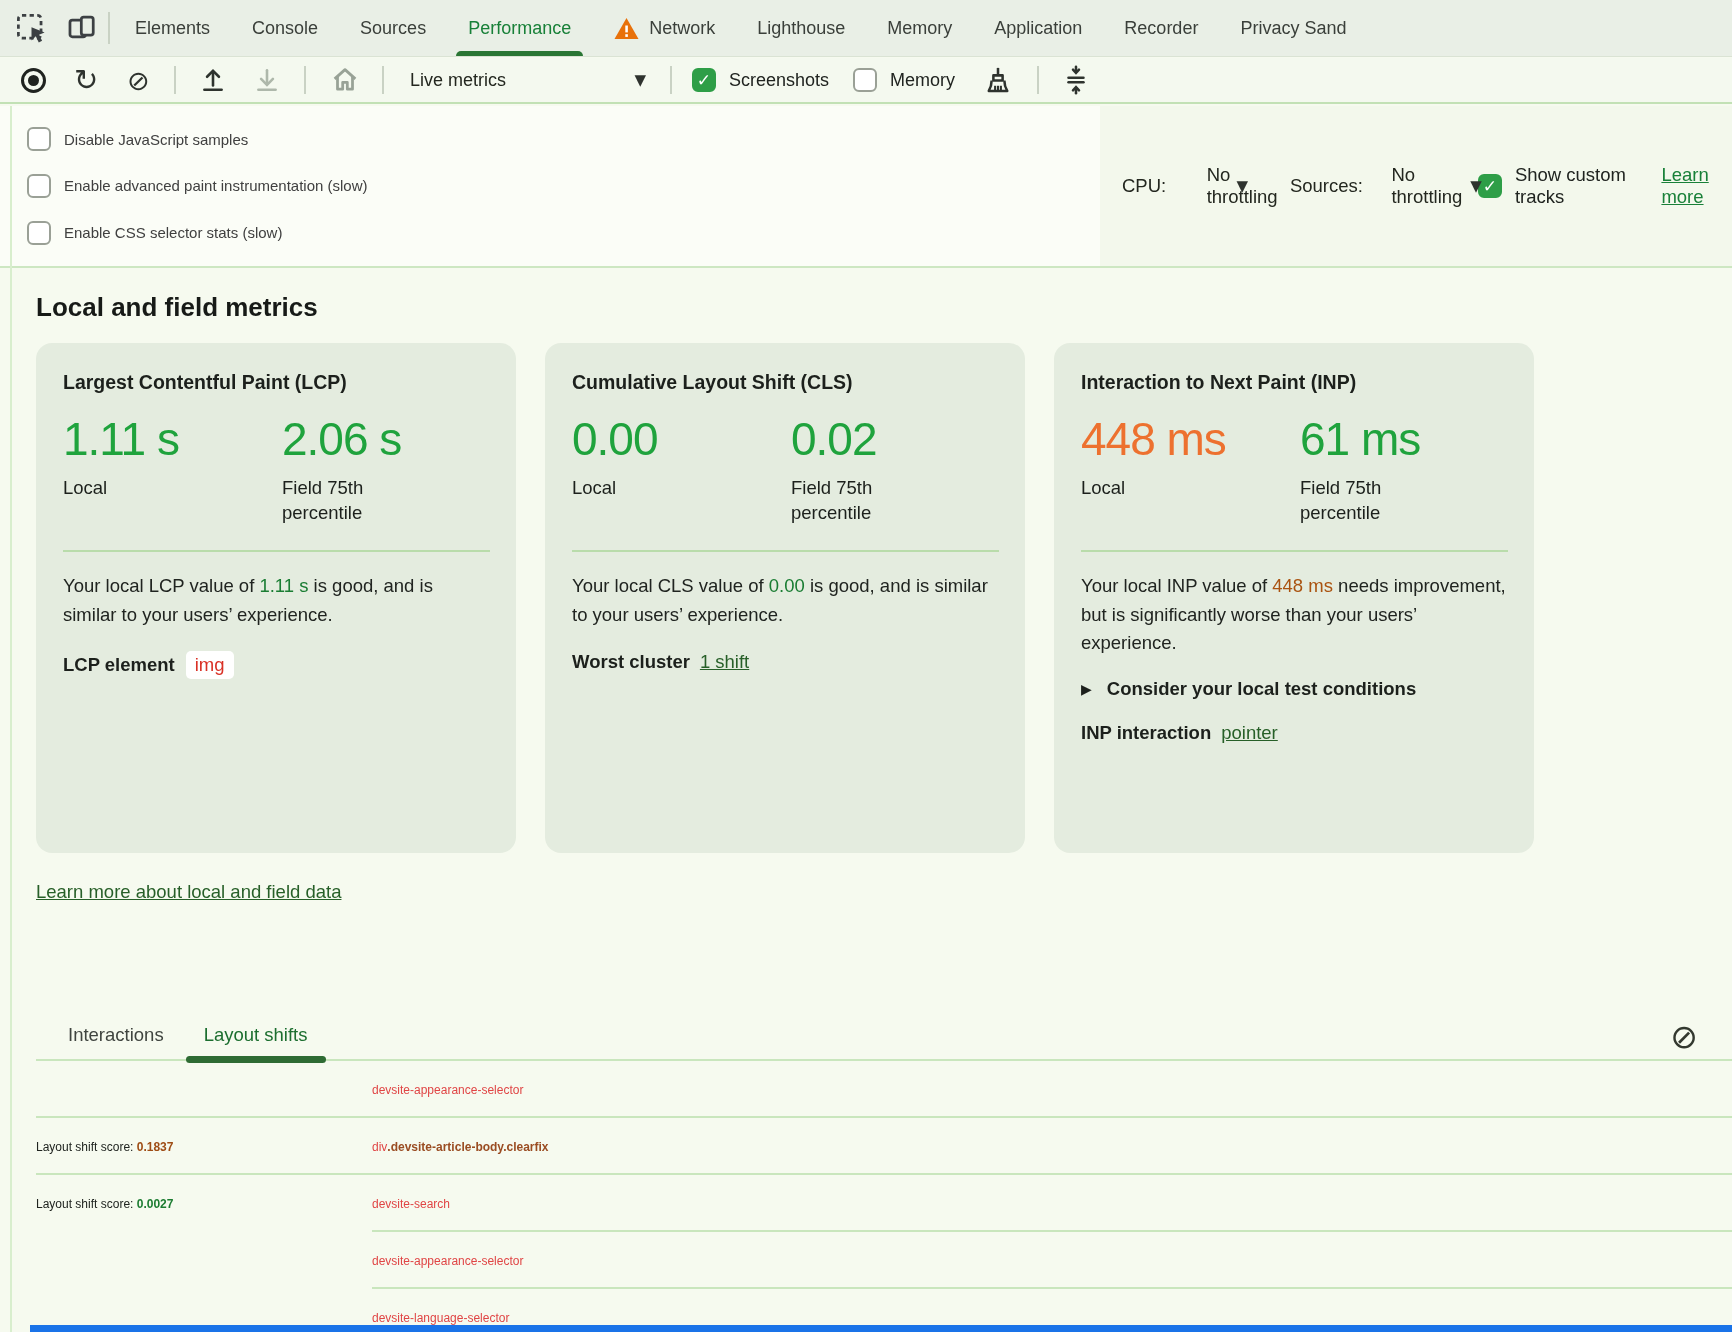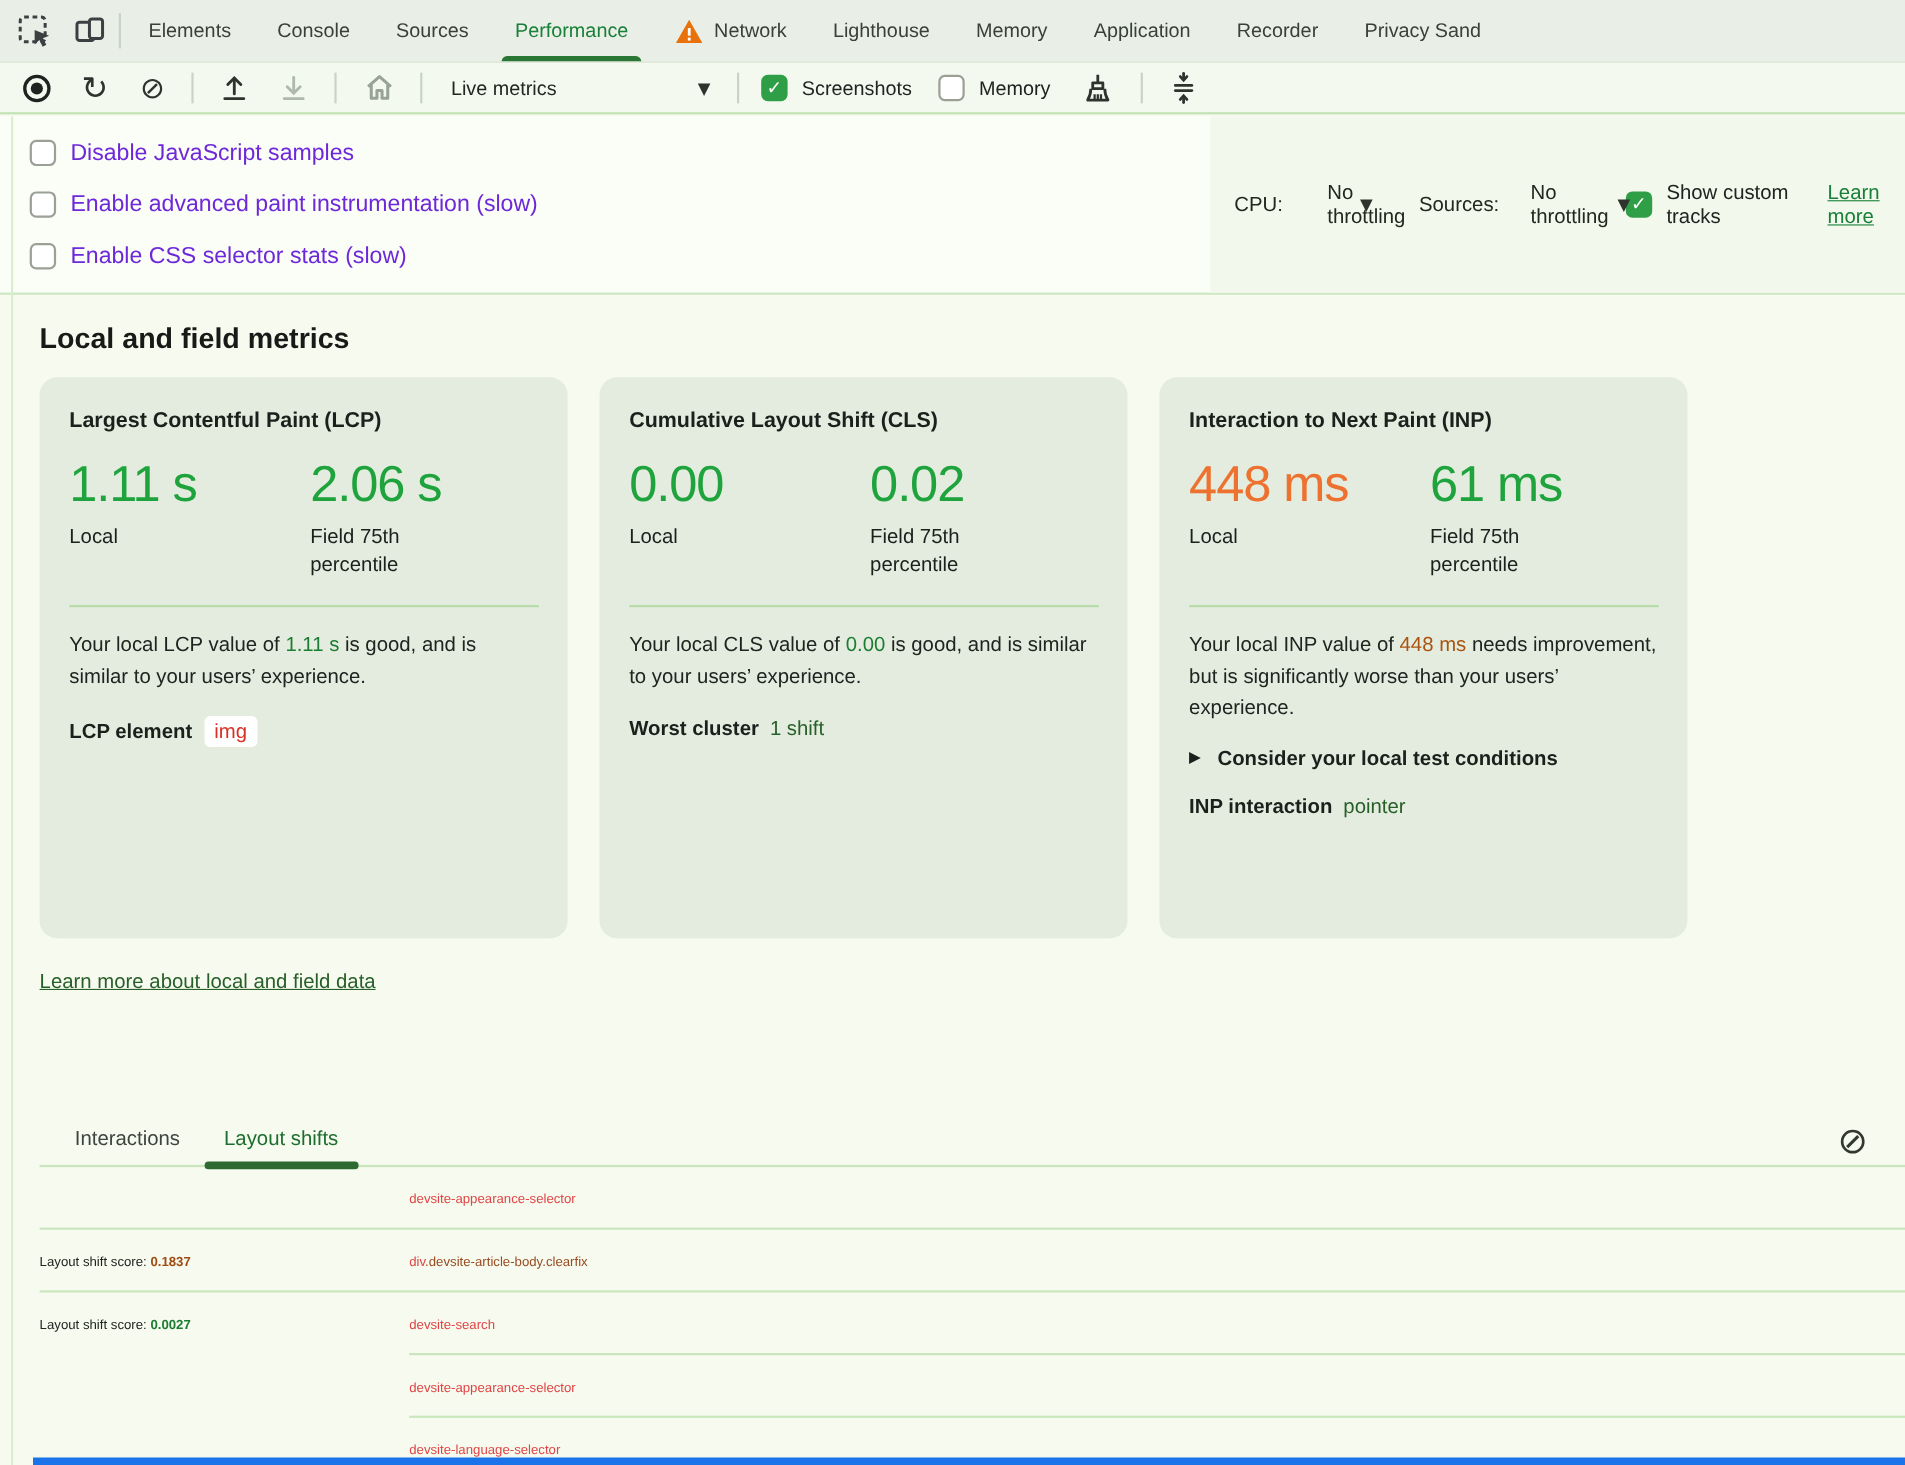--- a/index.html
+++ b/index.html
@@ -38,21 +38,21 @@
   .cb.checked { background:var(--checkbox-green); border-color:var(--checkbox-green); }
   .cb .check { color:#fff; font-size:17px; font-weight:bold; font-family:"DejaVu Sans",sans-serif; display:none; }
   .cb.checked .check { display:block; }
   .cb-row { display:flex; align-items:center; gap:13px; }
 
   
   .settings { position:absolute; top:106px; left:0; right:0; height:162px;
     background:#fbfdf7; border-bottom:2px solid #cde7c2; }
   .settings-left { position:absolute; left:27px; top:0; bottom:0;
     display:flex; flex-direction:column; justify-content:space-around; padding:10px 0; }
-  .settings-left .cb-row { font-size:21px; color:#6d28d9; }
+  .settings-left .cb-row { font-size:15px; color:#404040; }
   .settings-right { position:absolute; left:1100px; right:0; top:0; bottom:0;
     background:#f3f8ec; display:flex; flex-direction:row; justify-content:space-around;
     padding:10px 0 10px 22px; font-size:18.5px; }
   .throttle-row { position:relative; display:flex; align-items:center; }
   .throttle-label { color:#23271f; }
   .cpu-label { width:75px; }
   .net-label { width:117px; }
   .throttle-value { margin-left:22px; color:#23271f; }
   .throttle-caret-cpu { position:absolute; right:42px; }
   .throttle-caret-net { position:absolute; right:-4px; }
@@ -78,21 +78,21 @@
   .metric-label { font-size:18.5px; margin-top:10px; color:#1c201c; max-width:135px; line-height:1.35; }
   .card-divider { border-top:2px solid #b9dcab; margin-top:10px; }
   .card-desc { margin-top:20px; font-size:18.5px; line-height:1.55; color:#202420; }
   .desc-value { font-weight:500; }
   .desc-value.good { color:var(--inline-good-green); }
   .desc-value.poor { color:var(--inline-poor-rust); }
   .card-footer { margin-top:22px; font-size:18.5px; font-weight:600; color:#1c201c;
     display:flex; align-items:center; }
   .badge { background:#fff; color:var(--badge-red); padding:3px 9px; border-radius:5px;
     margin-left:11px; font-weight:400; }
-  .card-link { color:var(--link-dark-green); margin-left:10px;
+  .card-link { color:var(--link-dark-green); text-decoration:underline; margin-left:10px;
     font-weight:400; }
   .disclosure { margin-top:20px; display:flex; align-items:center; gap:15px;
     font-size:18.5px; font-weight:600; color:#1c201c; }
   .tri { font-size:14px; font-family:"DejaVu Sans",sans-serif; }
 
   .learn-link { display:inline-block; margin-top:28px; font-size:18.5px;
     color:var(--link-dark-green); text-decoration:underline; }
 
   
   .logs { margin-top:112px; position:relative; }
@@ -104,21 +104,21 @@
     height:7px; background:#2e6b33; border-radius:5px; }
   .clear-log { position:absolute; right:34px; bottom:6px; font-size:33px; color:#33382f;
     font-family:"DejaVu Sans",sans-serif; line-height:1; }
   .log-row { height:57px; position:relative; display:flex; align-items:center; font-size:12px; }
   .row-score { width:336px; flex:none; color:#202420; }
   .score-val { font-weight:600; }
   .score-val.good { color:var(--score-good); }
   .score-val.poor { color:var(--score-poor); }
   .row-element { color:var(--element-red); }
   .el-tag { color:var(--element-red); }
-  .el-classes { color:var(--element-class-brown); }
+  .el-classes { color:var(--element-class-brown);font-weight:bold; }
   .log-row .divider { position:absolute; bottom:0; right:0; height:2px; background:#c9e6bd; }
   .log-row .divider.full { left:0; }
   .log-row .divider.indent { left:336px; }
 
   .blue-bar { position:absolute; bottom:0; left:30px; right:0; height:7px;
     background:var(--focus-blue); z-index:9; }
 
   svg { display:block; }
 </style>
 </head>

